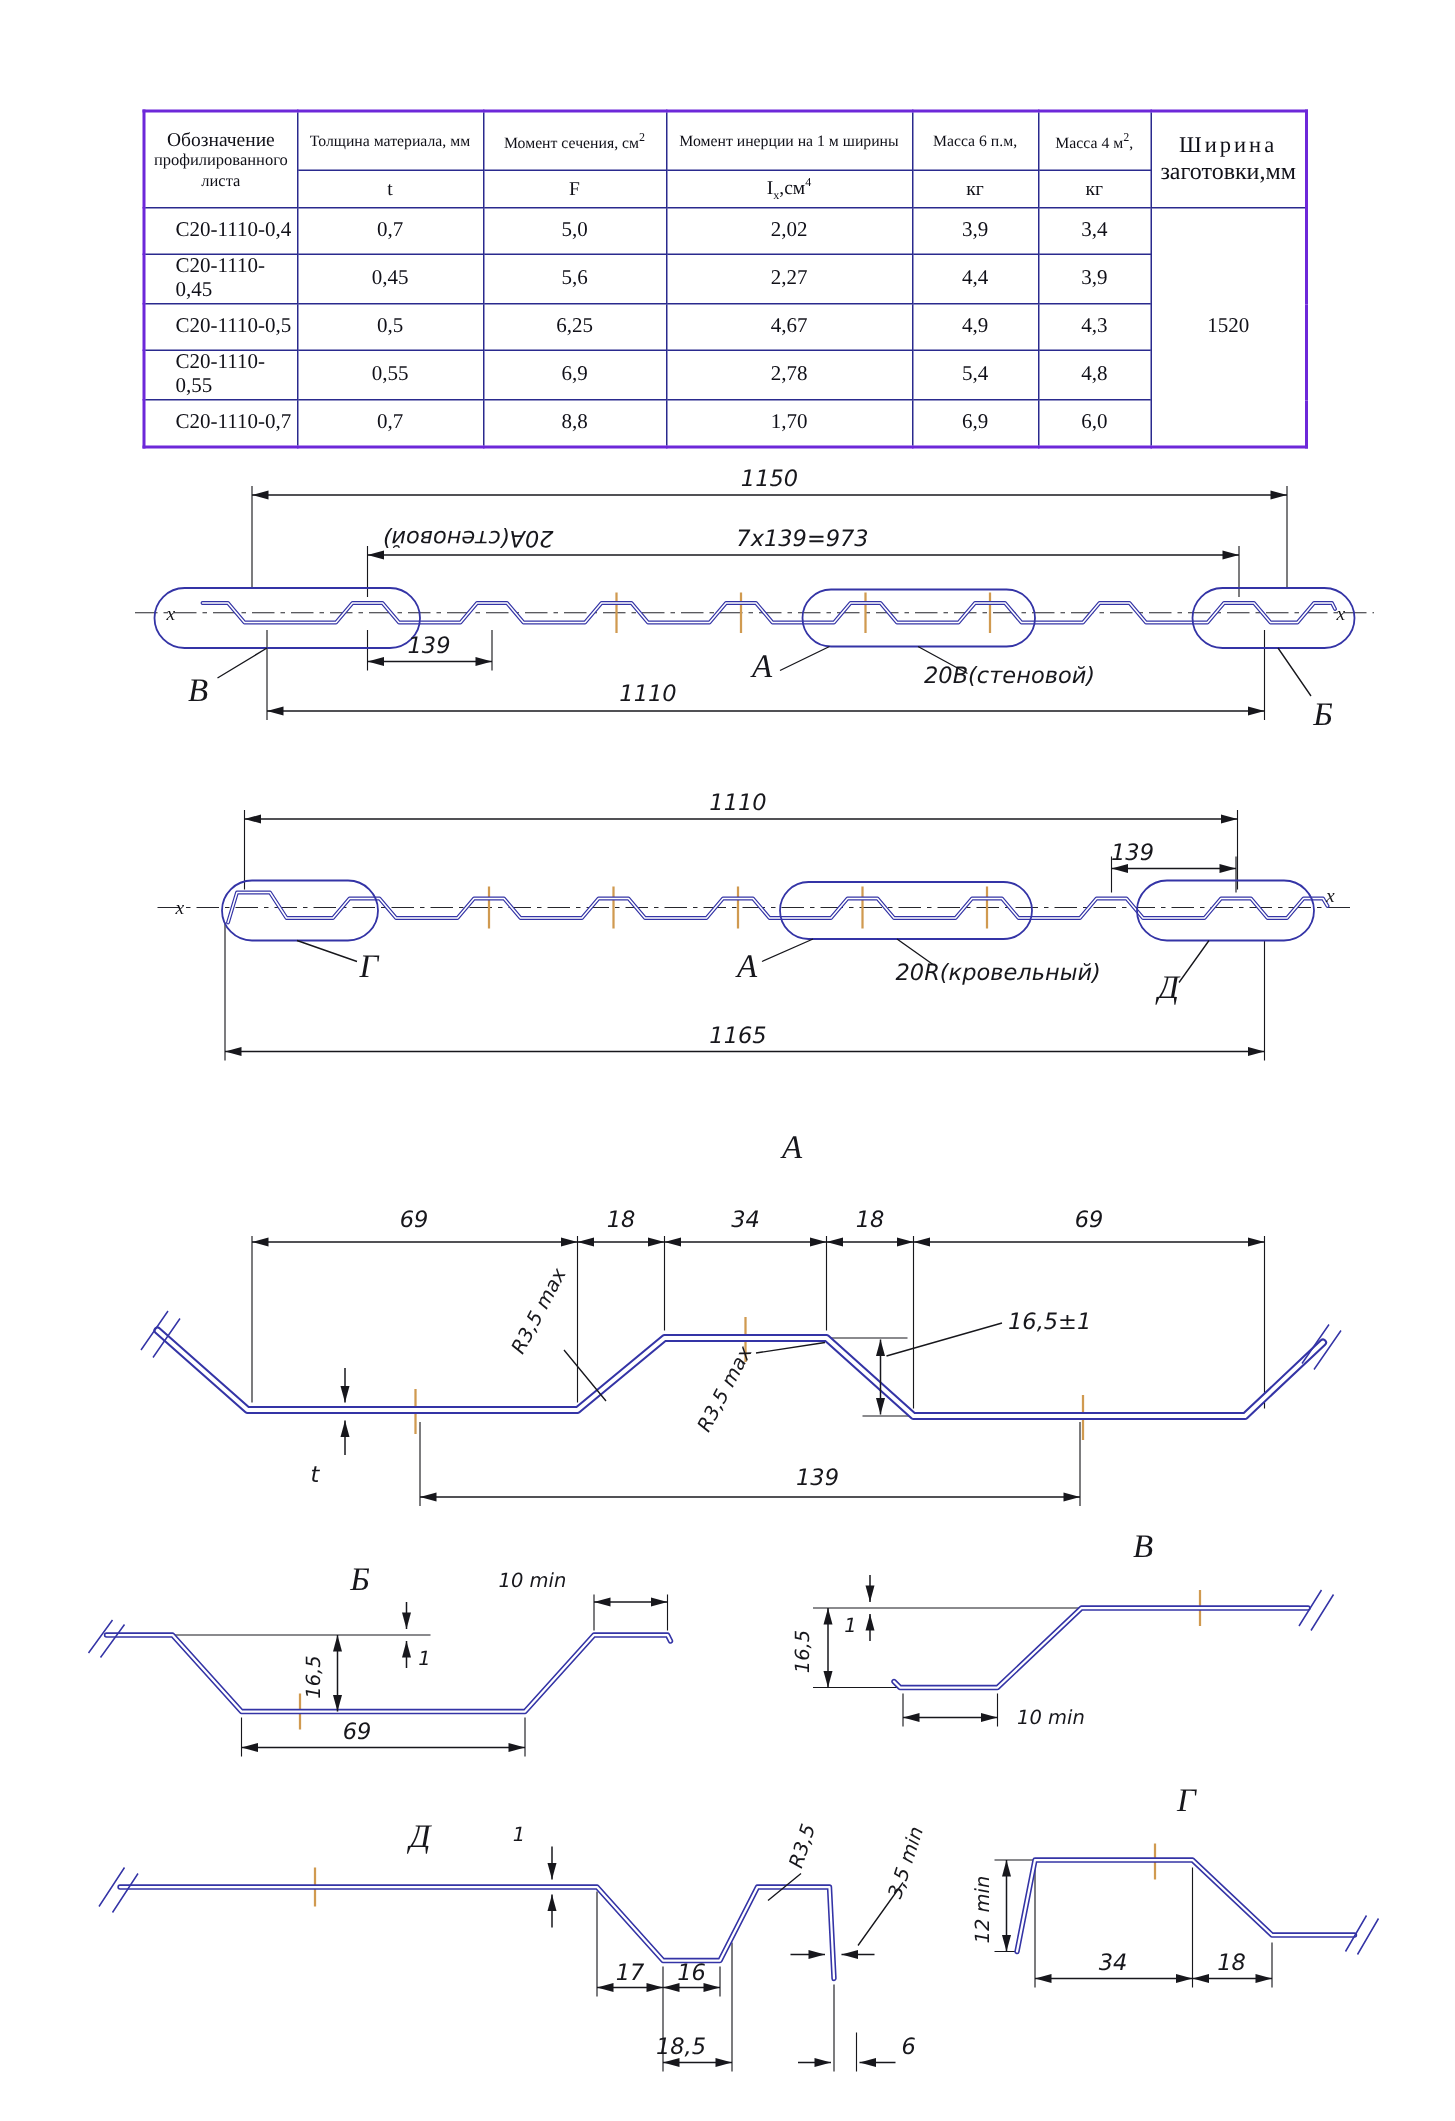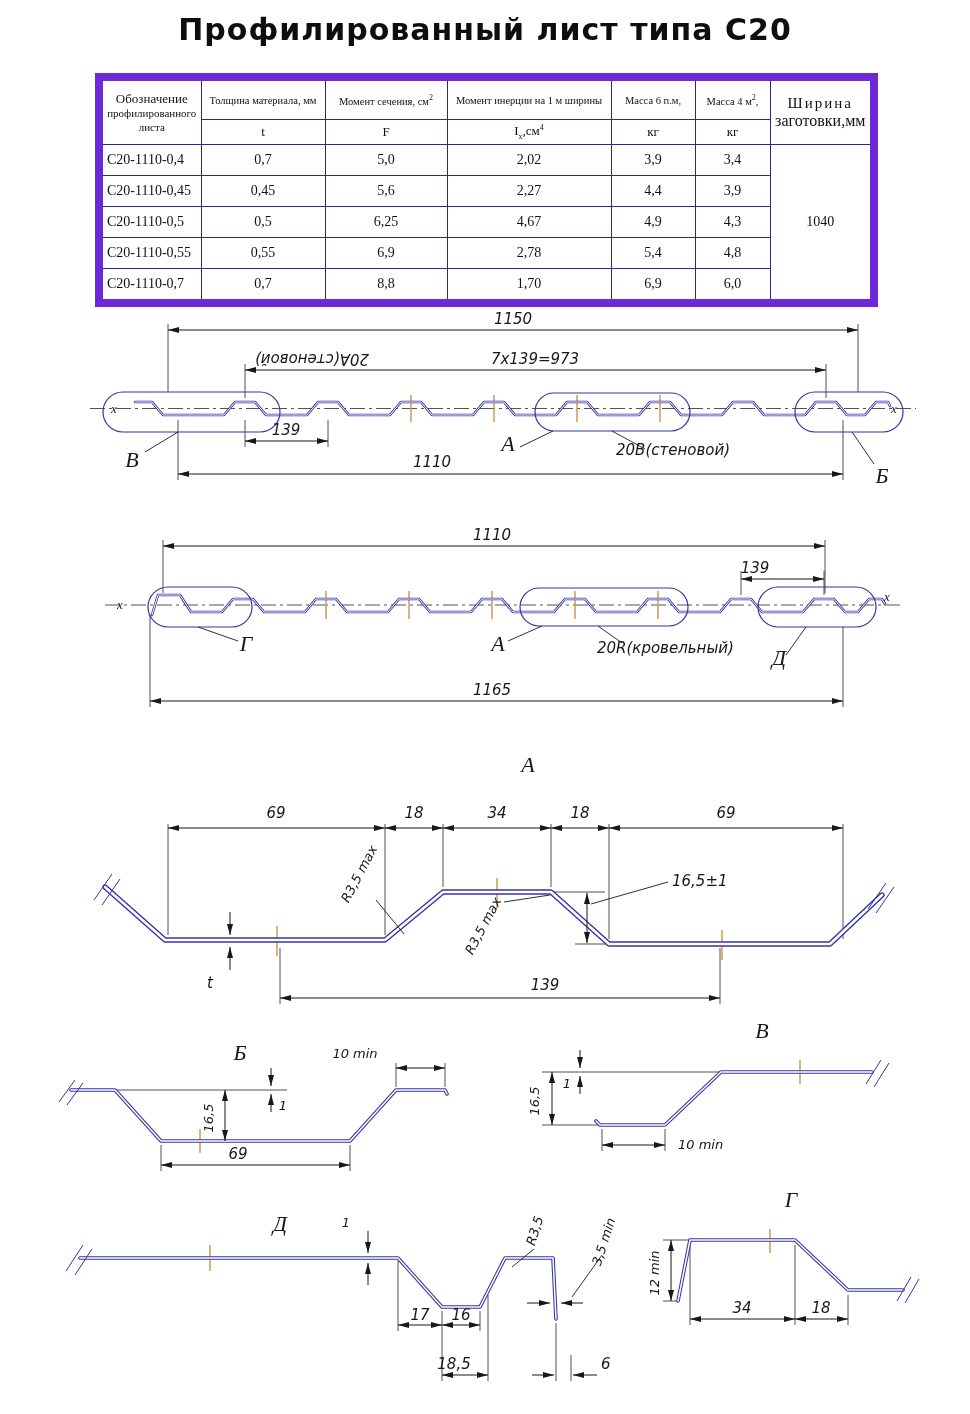--- a/index.html
+++ b/index.html
@@ -4,26 +4,26 @@
 <style>
   html,body{margin:0;padding:0;background:#fff;}
   .page{position:relative;width:970px;height:1414px;background:#ffffff;overflow:hidden;
         font-family:"Liberation Serif",serif;color:#111114;}
   .abs{position:absolute;}
   .title{position:absolute;top:12px;left:0;width:100%;text-align:center;
          font:bold 30px "DejaVu Sans",sans-serif;letter-spacing:1px;color:#0e0e12;}
 
   
   table.spec{position:absolute;left:95px;top:73px;width:775px;border-collapse:collapse;
-             table-layout:fixed;border:8px solid #6d28d9;color:#101018;}
+             table-layout:fixed;border:2px solid #6d28d9;color:#101018;}
   .spec td{border:1.4px solid #2a2a8e;text-align:center;vertical-align:middle;padding:0 2px;overflow:hidden;}
   .spec tr.h1 td{height:38px;font-size:10.5px;}
   .spec tr.h2 td{height:24px;font-size:13px;}
   .spec tr.data td{height:30px;font-size:14px;}
-  .spec td.desig{ text-align:left;padding-left:4px;}
+  .spec td.desig{ text-align:left;padding-left:20px;}
   .spec sup,.spec sub{font-size:8px;}
   .desig-h1{font-size:13px;}
   .desig-h2{font-size:11px;white-space:pre-line;line-height:1.25;}
   .width-h1{font-size:15px;letter-spacing:2px;text-align:center;}
   .width-h2{font-size:16px;}
 
   
   .prof  {stroke:#3434a6;stroke-width:2.6;fill:none;stroke-linejoin:round;stroke-linecap:round;}
   .profw {stroke:#ffffff;stroke-width:1.0;fill:none;stroke-linejoin:round;stroke-linecap:round;}
   .profM {stroke:#3434a6;stroke-width:3.6;fill:none;stroke-linejoin:round;stroke-linecap:round;}
@@ -49,21 +49,20 @@
 <svg width="0" height="0" style="position:absolute" aria-hidden="true">
   <defs>
     <marker id="arw" viewBox="0 0 12 8" refX="11.5" refY="4" markerWidth="12" markerHeight="8" orient="auto-start-reverse" markerUnits="userSpaceOnUse">
       <path d="M0.5,1 L11.5,4 L0.5,7 Z" fill="#17171c"></path>
     </marker>
   </defs>
 </svg>
 
 <div class="page">
 
-  <div class="title">Профилированный лист типа С20</div>
 
   <table class="spec">
     <colgroup>
       <col style="width:102px">
         <col style="width:124px">
         <col style="width:122px">
       <col style="width:164px">
         <col style="width:84px">
         <col style="width:75px">
         <col style="width:104px">
@@ -92,21 +91,21 @@
       <td>кг</td>
       <td>кг</td>
     </tr>
     <tr class="data">
       <td class="desig">С20-1110-0,4</td>
       <td>0,7</td>
       <td>5,0</td>
       <td>2,02</td>
       <td>3,9</td>
       <td>3,4</td>
-      <td rowspan="5">1040</td>
+      <td rowspan="5">1520</td>
     </tr>
     <tr class="data">
       <td class="desig">С20-1110-0,45</td>
       <td>0,45</td>
       <td>5,6</td>
       <td>2,27</td>
       <td>4,4</td>
       <td>3,9</td>
     </tr>
     <tr class="data">

